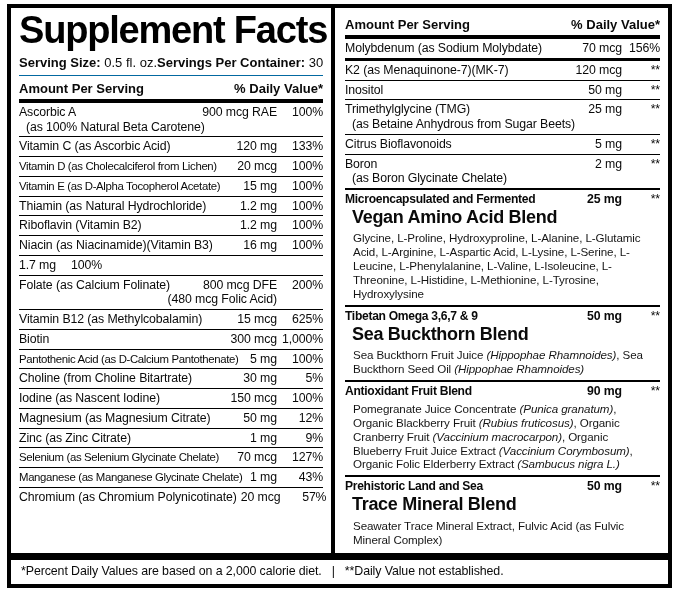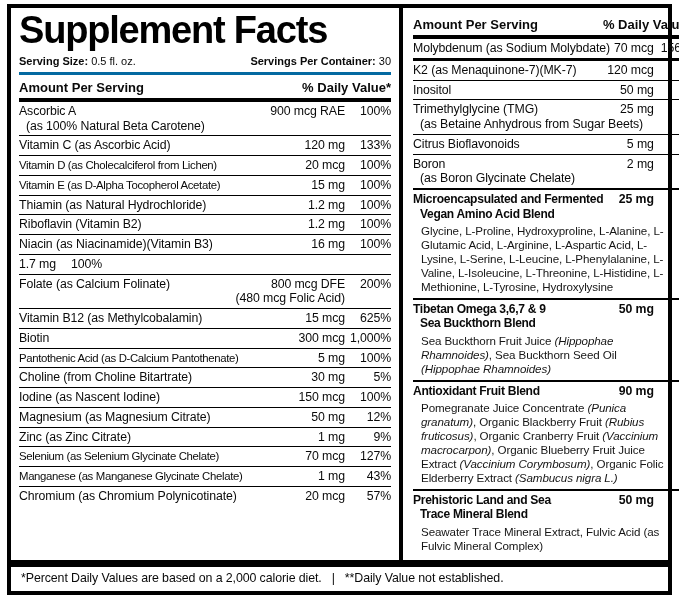--- a/index.html
+++ b/index.html
@@ -9,35 +9,35 @@
     color:#0a0a0a;-webkit-font-smoothing:antialiased;
   }
   .sheet{position:relative;width:679px;height:600px;background:#fff;}
   .box{
     margin:4px 7px 0 7px;
     border:4px solid #000;
     background:#fff;
   }
   .cols{display:flex;align-items:stretch;}
   .col-left{
-    width:392px;flex:none;box-sizing:border-box;
+    width:324px;flex:none;box-sizing:border-box;
     border-right:4px solid #000;
     padding:2px 8px 3px 8px;
   }
   .col-right{
     flex:1;box-sizing:border-box;
     padding:2px 8px 3px 10px;
   }
   .title{
     font-size:38px;font-weight:700;letter-spacing:-1.2px;
     line-height:1.02;margin:1px 0 3px 0;white-space:nowrap;color:#000;
   }
   .serving-line{
     display:flex;justify-content:space-between;align-items:center;
-    font-size:11px;padding:2px 0 5px 0;border-bottom:3px solid #0369a1;
+    font-size:13px;padding:2px 0 5px 0;border-bottom:1px solid #0369a1;
     white-space:nowrap;
   }
   .b{font-weight:700;}
   .colhead{
     display:flex;justify-content:space-between;align-items:baseline;
     font-weight:700;font-size:13px;
     padding:5px 0 3px 0;border-bottom:4px solid #000;white-space:nowrap;
   }
   .col-right .colhead{padding-top:7px;}
   
@@ -48,21 +48,21 @@
   .line{display:flex;align-items:baseline;}
   .name{flex:1;padding-right:4px;white-space:nowrap;}
   .name.tight{font-size:11.4px;letter-spacing:-0.35px;}
   .amt{white-space:nowrap;text-align:right;}
   .dv{min-width:46px;text-align:right;white-space:nowrap;}
   .col-right .dv{min-width:38px;}
   .subline{padding-left:7px;white-space:nowrap;}
   .amt2{text-align:right;padding-right:46px;white-space:nowrap;}
   .bold-row .name,.bold-row .amt,.bold-row .subline{font-weight:700;}
   .bold-row .name{font-size:12.1px;letter-spacing:-0.3px;}
-  .bold-row .subline{font-size:12px;letter-spacing:-0.3px;}
+  .bold-row .subline{font-size:18px;letter-spacing:-0.3px;}
   .desc{
     font-weight:400;font-size:11.6px;line-height:1.2;letter-spacing:-0.1px;
     padding:3px 16px 2px 8px;color:#151515;
   }
   .desc i{font-style:italic;}
   .footnote{
     border-top:7px solid #000;
     padding:4px 10px 6px 10px;
     font-size:12.4px;white-space:pre-wrap;letter-spacing:-0.1px;
   }

